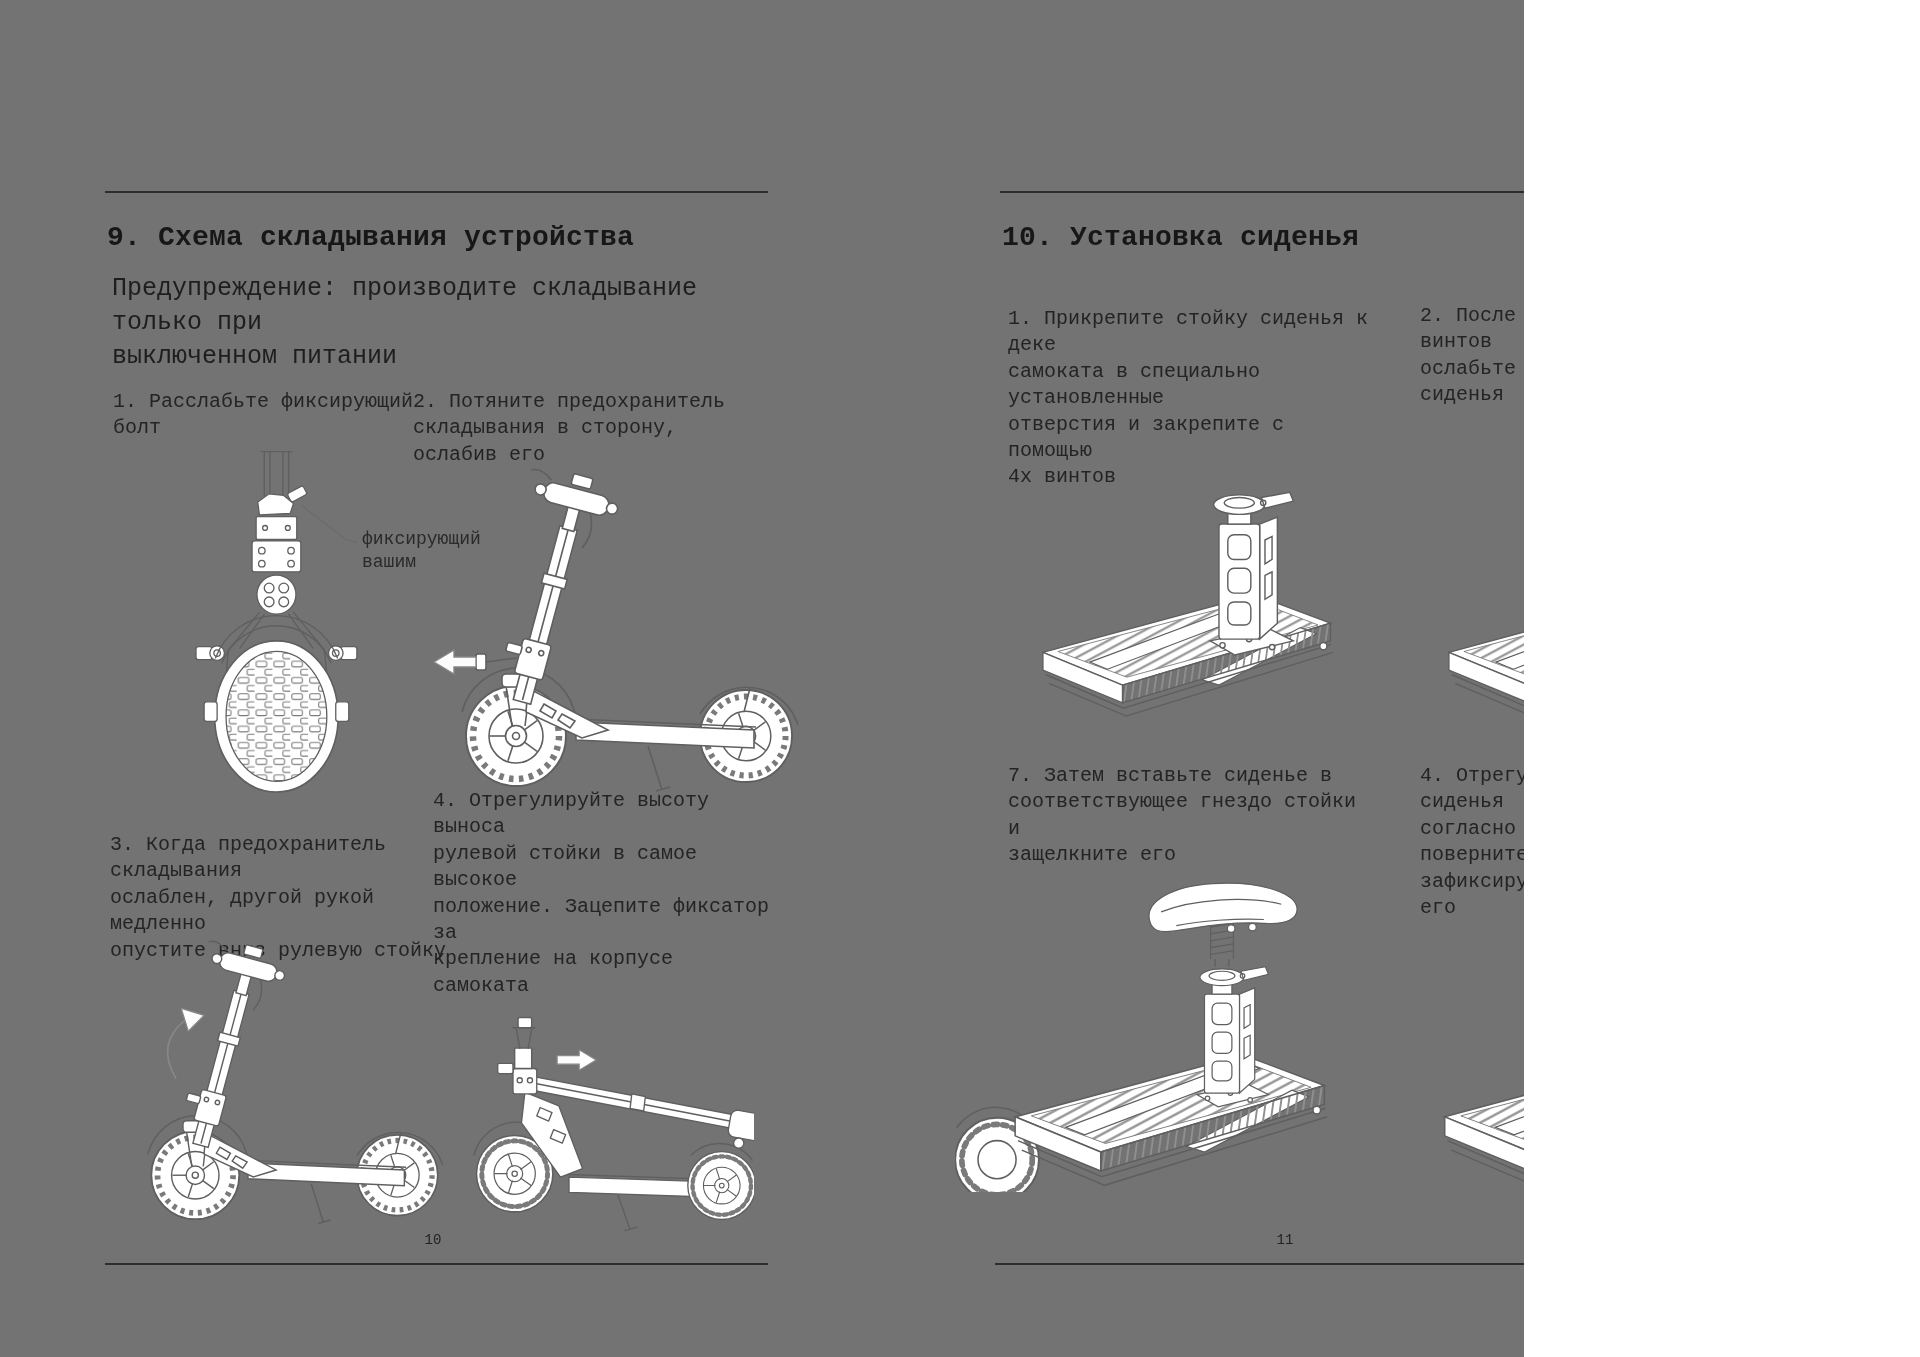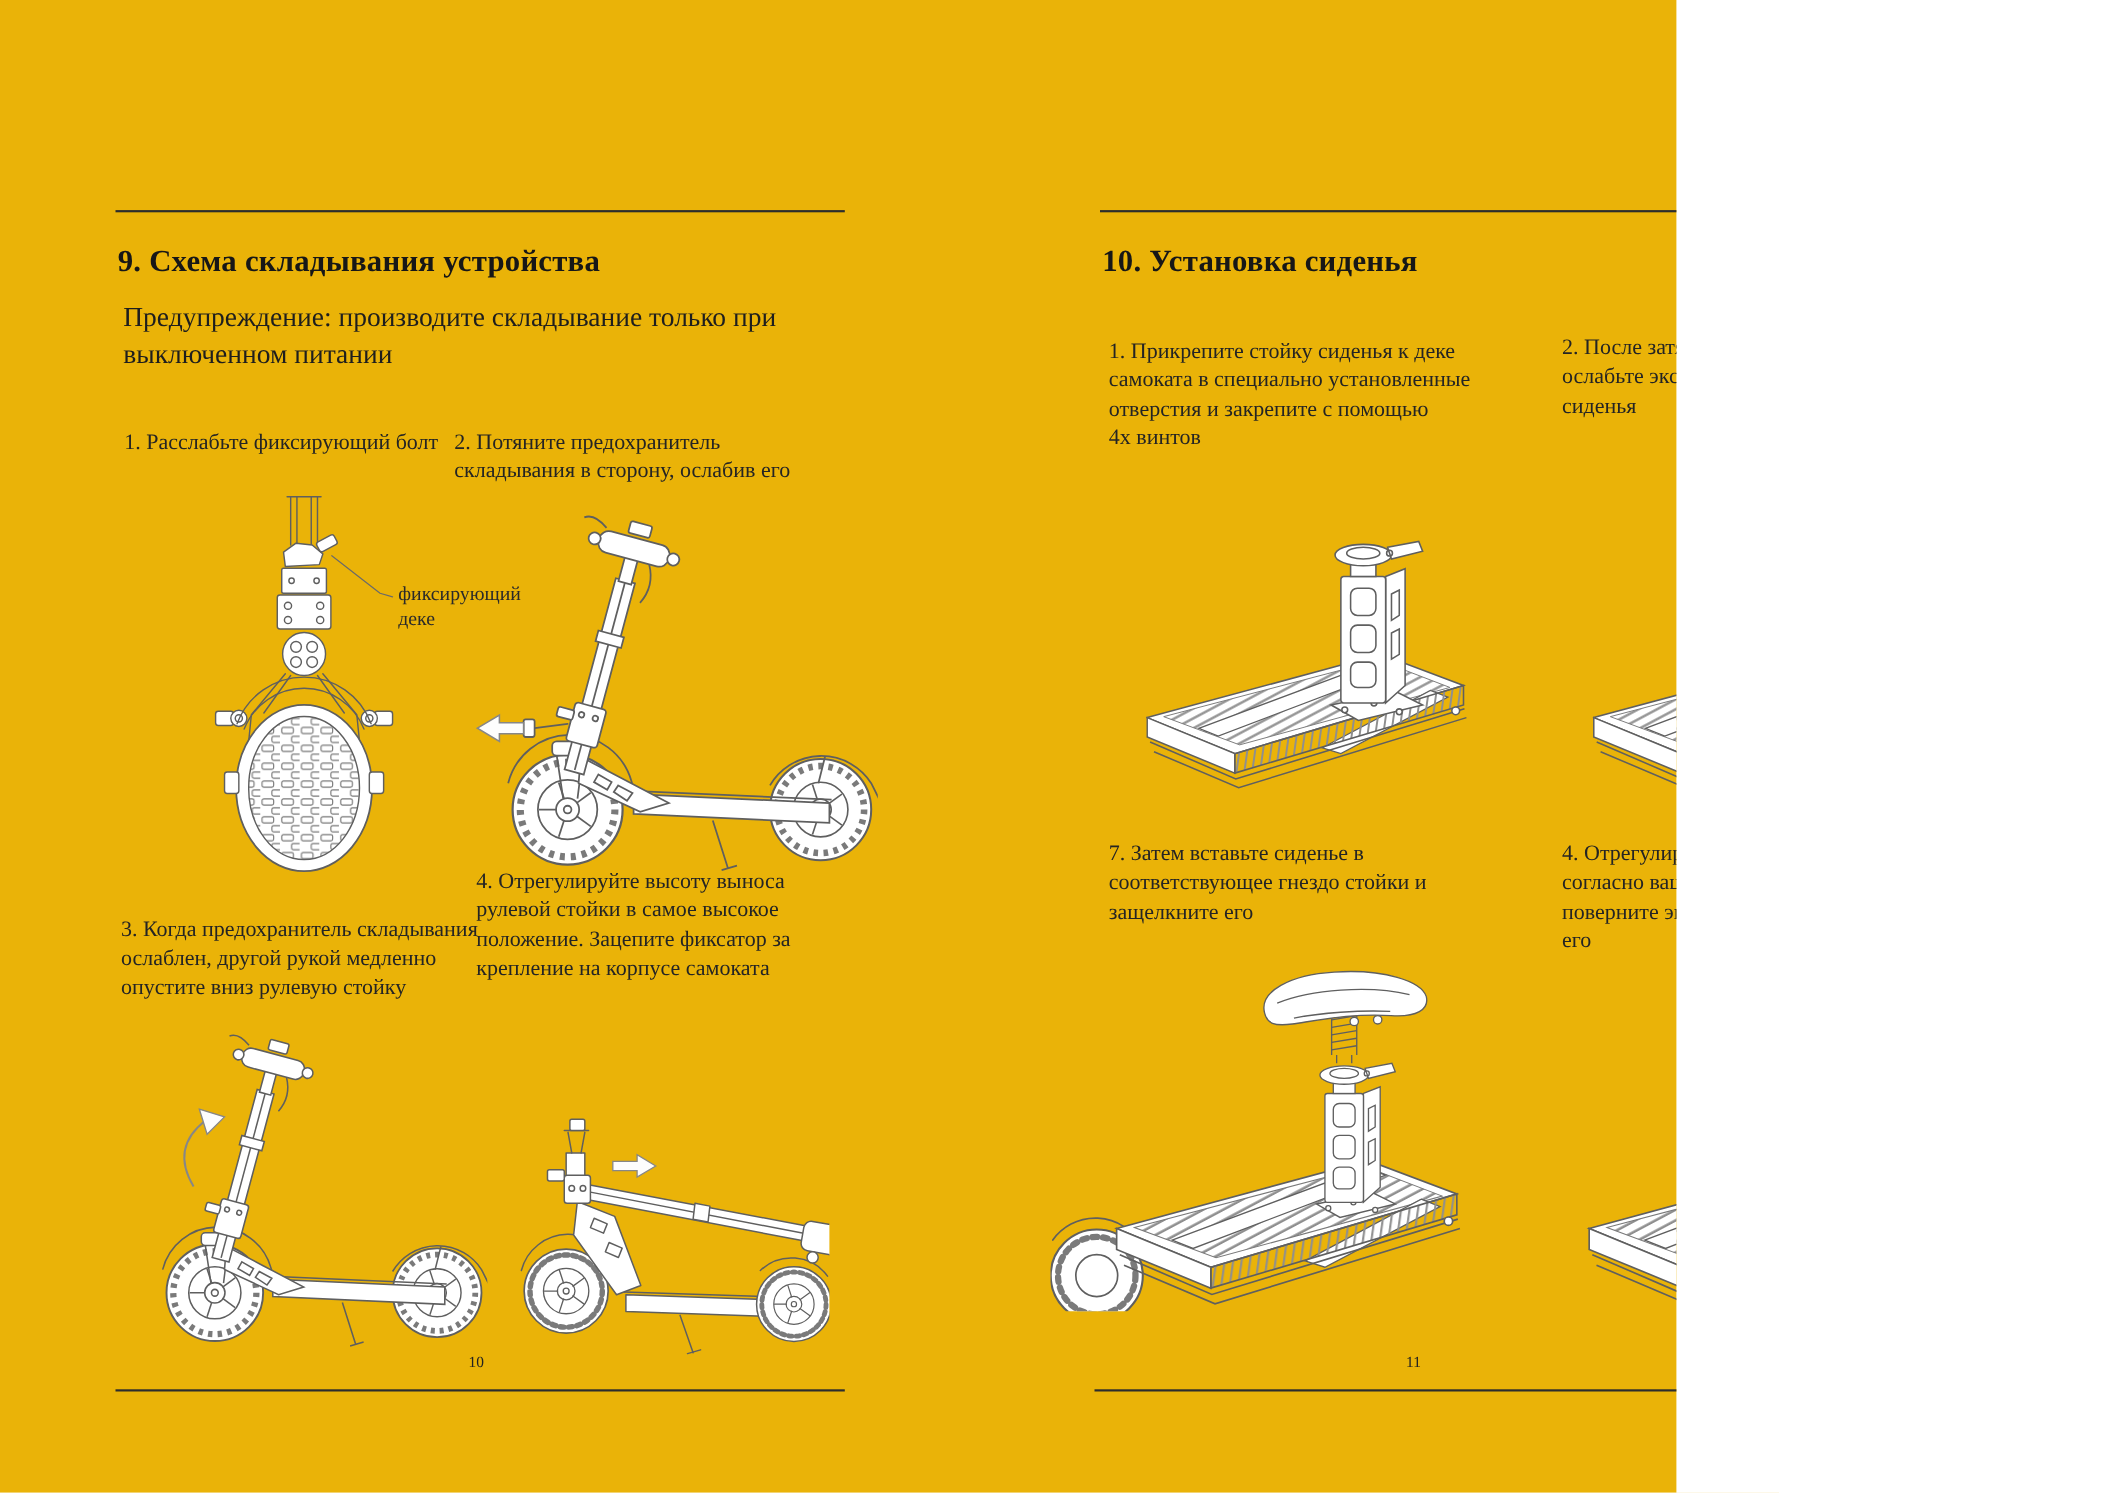--- a/index.html
+++ b/index.html
@@ -1,18 +1,18 @@
 <!DOCTYPE html>
 <html><head>
 <meta charset="utf-8">
 <style>
   html,body{margin:0;padding:0;background:#ffffff;}
   .sheet{
-    position:relative;width:1524px;height:1357px;background:#eab308;
-    font-family:Liberation Serif, serif;color:#262626;overflow:hidden;
+    position:relative;width:1524px;height:1357px;background:#737373;
+    font-family:Liberation Mono, monospace;color:#262626;overflow:hidden;
   }
   .rule{position:absolute;height:2px;background:#2d2d2d;}
   .sec-title{position:absolute;margin:0;font-size:28px;font-weight:700;color:#171717;letter-spacing:.2px;}
   .warning{position:absolute;margin:0;font-size:25px;line-height:1.36;color:#1e1e1e;white-space:pre-line;}
   .step{position:absolute;margin:0;font-size:20px;line-height:1.32;color:#242424;white-space:pre-line;}
   .fig{position:absolute;}
   .fig svg{display:block;}
   .callout{position:absolute;margin:0;font-size:18px;line-height:1.3;color:#2a2a2a;white-space:pre-line;}
   .pagenum{position:absolute;font-size:14px;color:#222;}
   .defs-holder{position:absolute;width:0;height:0;overflow:hidden;}
@@ -174,21 +174,21 @@
           <ellipse cx="115" cy="330" rx="62" ry="80" fill="url(#knobs)"></ellipse>
           <rect x="26" y="312" width="16" height="24" rx="3" fill="#fff"></rect>
           <rect x="188" y="312" width="16" height="24" rx="3" fill="#fff"></rect>
           <g>
             <path d="M146,70 L200,112 L214,116" stroke="#6a6a6a" stroke-width="1.3"></path>
           </g>
         </g>
       </svg>
     </div>
     <p class="callout" style="left:362px;top:528px;width:130px;">фиксирующий
-деке</p>
+вашим</p>
 
     <div class="fig" style="left:428px;top:466px;">
       <svg width="370" height="330" viewBox="0 0 370 330">
         <use href="#g-scooter-side"></use>
         <g stroke="#5f5f5f" fill="none" stroke-width="1.6" stroke-linecap="round" stroke-linejoin="round">
           <line x1="58" y1="196" x2="88" y2="192"></line>
           <rect x="48" y="188" width="10" height="16" rx="2" fill="#fff"></rect>
         </g>
         <g>
           <polygon points="6,196 26,184 26,191 48,191 48,201 26,201 26,208" fill="#fdfdfd" stroke="#878787" stroke-width="1.4"></polygon>

